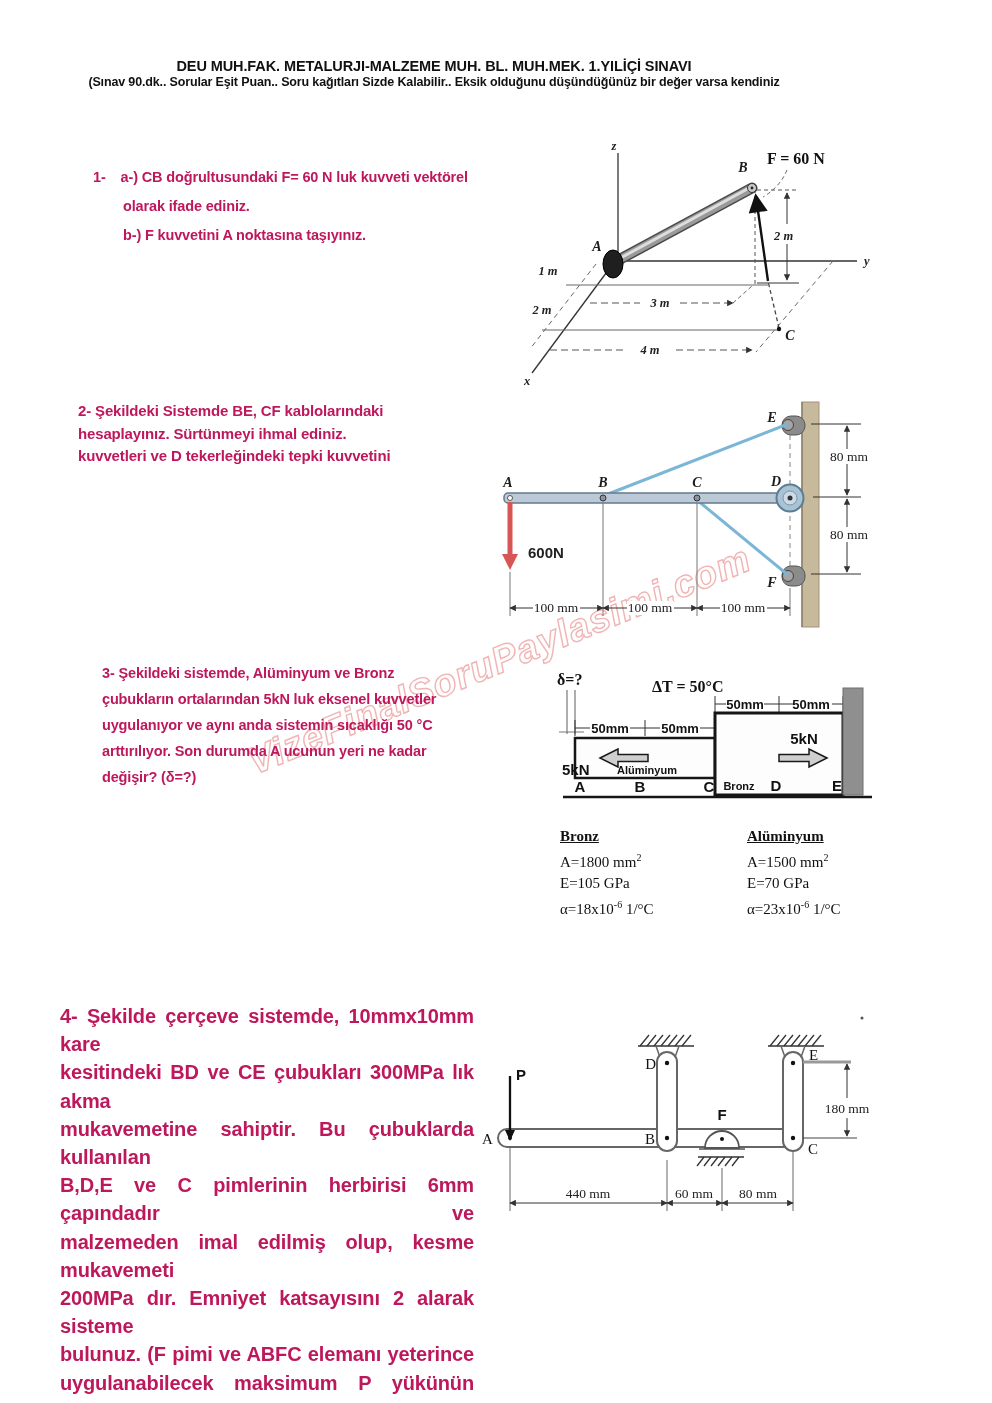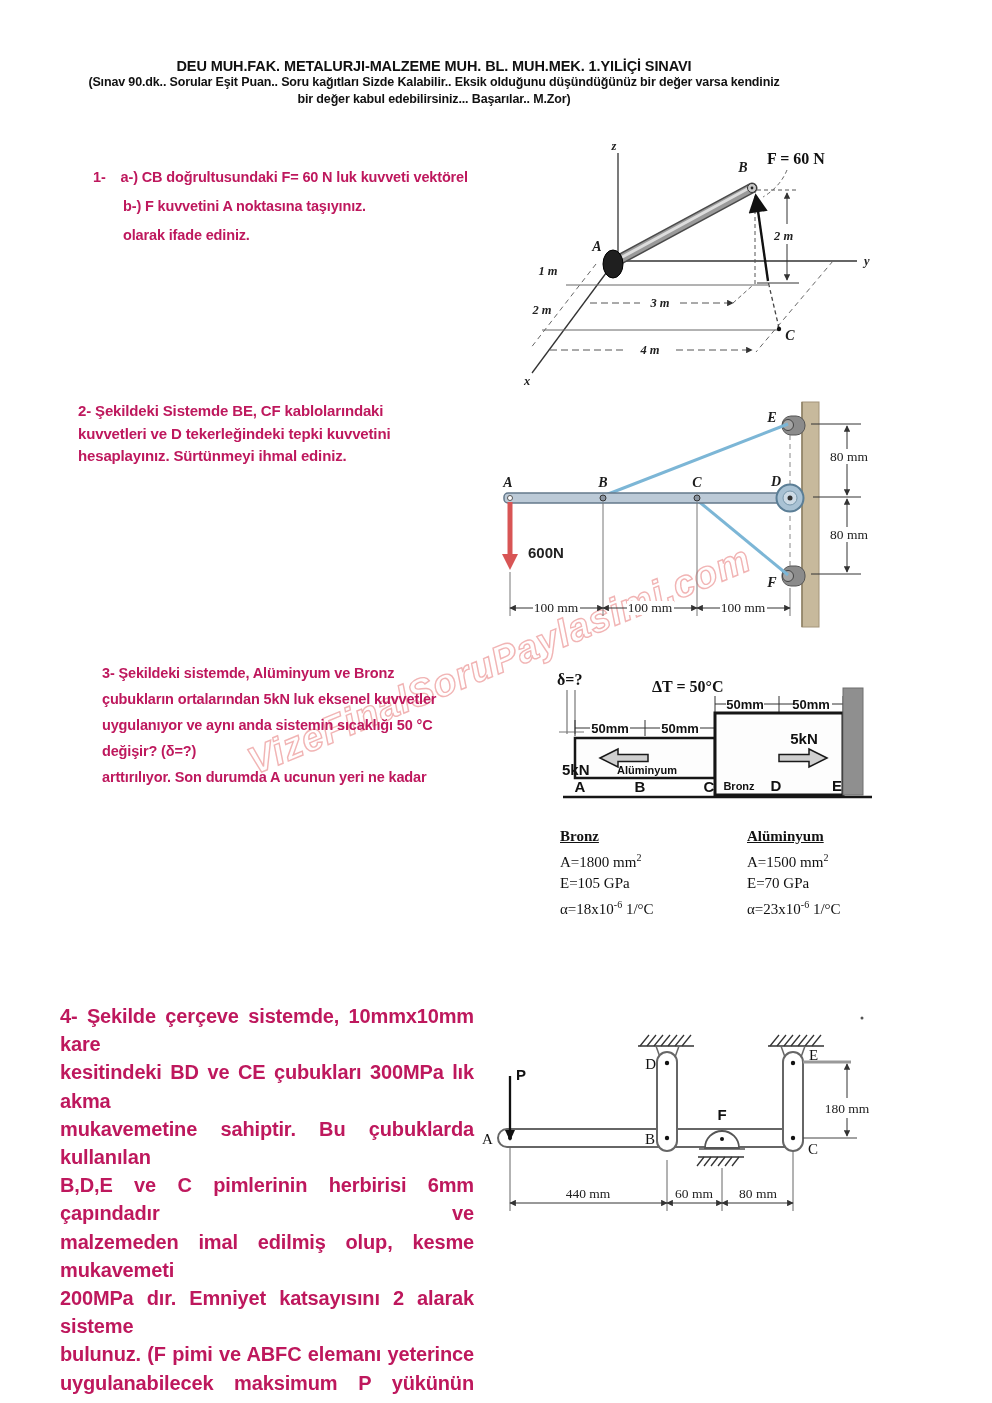--- a/index.html
+++ b/index.html
@@ -32,30 +32,29 @@
 </style>
 </head>
 <body>
 
 <div class="page">
 
   <div class="hdr">
     <div class="hdr-title">DEU MUH.FAK. METALURJI-MALZEME MUH. BL. MUH.MEK. 1.YILİÇİ SINAVI</div>
     <div class="hdr-sub">
       <div>(Sınav 90.dk.. Sorular Eşit Puan.. Soru kağıtları Sizde Kalabilir.. Eksik olduğunu düşündüğünüz bir değer varsa kendiniz</div>
-      <div>bir değer kabul edebilirsiniz... Başarılar.. M.Zor)</div>
     </div>
   </div>
 
   <div class="wm">VizeFinalSoruPaylasimi.com</div>
 
   <div class="q" style="left:93px;top:163px;width:446px;line-height:29px">
     <div><span style="margin-right:15px">1-</span><span>a-) CB doğrultusundaki F= 60 N luk kuvveti vektörel</span></div>
+    <div class="q1line-ind">olarak ifade ediniz.</div>
     <div class="q1line-ind">b-) F kuvvetini A noktasına taşıyınız.</div>
-    <div class="q1line-ind">olarak ifade ediniz.</div>
   </div>
 
   <svg style="left:500px;top:140px" width="440" height="260" viewBox="0 0 440 260">
     <defs>
       <marker id="a1" viewBox="0 0 10 10" refX="9" refY="5" markerWidth="8" markerHeight="6.5" orient="auto-start-reverse">
           <path d="M0,0L10,5L0,10z" fill="#333"></path>
         </marker>
       <marker id="af1" viewBox="0 0 10 10" refX="8" refY="5" markerWidth="10" markerHeight="8" orient="auto-start-reverse">
           <path d="M0,0L10,5L0,10z" fill="#111"></path>
         </marker>
@@ -116,22 +115,22 @@
     <circle cx="279" cy="189" r="2.2" fill="#111"></circle>
 
     <text class="sl" x="97" y="111" text-anchor="middle">A</text>
     <text class="sl" x="243" y="32" text-anchor="middle">B</text>
     <text class="sl" x="290" y="200" text-anchor="middle">C</text>
     <text class="s3h" x="267" y="24" font-style="italic">F = 60 N</text>
   </svg>
 
   <div class="q" style="left:78px;top:400px;width:420px;line-height:22.5px;font-size:15px">
     <div>2- Şekildeki Sistemde BE, CF kablolarındaki</div>
+    <div>hesaplayınız. Sürtünmeyi ihmal ediniz.</div>
     <div>kuvvetleri ve D tekerleğindeki tepki kuvvetini</div>
-    <div>hesaplayınız. Sürtünmeyi ihmal ediniz.</div>
   </div>
 
   <svg style="left:480px;top:390px" width="475" height="250" viewBox="0 0 475 250">
     <defs>
       <marker id="a2" viewBox="0 0 10 10" refX="9" refY="5" markerWidth="8" markerHeight="6.5" orient="auto-start-reverse">
           <path d="M0,0L10,5L0,10z" fill="#333"></path>
         </marker>
     </defs>
     <rect x="322" y="12" width="17" height="225" fill="#c7b99c" stroke="#a3947a" stroke-width="1"></rect>
     <line x1="322" y1="12" x2="322" y2="237" stroke="#8d7f63" stroke-width="1.5"></line>
@@ -204,22 +203,22 @@
     <rect x="240" y="211" width="47" height="14" fill="#fff"></rect>
     <text class="sr" x="76" y="222" text-anchor="middle">100 mm</text>
     <text class="sr" x="170" y="222" text-anchor="middle">100 mm</text>
     <text class="sr" x="263" y="222" text-anchor="middle">100 mm</text>
   </svg>
 
   <div class="q" style="left:102px;top:660px;width:420px;line-height:26px;font-size:14.5px">
     <div>3- Şekildeki sistemde, Alüminyum ve Bronz</div>
     <div>çubukların ortalarından 5kN luk eksenel kuvvetler</div>
     <div>uygulanıyor ve aynı anda sistemin sıcaklığı 50 °C</div>
+    <div>arttırılıyor. Son durumda A ucunun yeri ne kadar</div>
     <div>değişir?  (δ=?)</div>
-    <div>arttırılıyor. Son durumda A ucunun yeri ne kadar</div>
   </div>
 
   <svg style="left:540px;top:660px" width="452" height="150" viewBox="0 0 452 150">
     <text class="s3h" x="17" y="25">δ=?</text>
     <text class="s3h" x="112" y="32" font-size="17">ΔT = 50°C</text>
 
     <g stroke="#777" stroke-width="1.2">
       <line x1="27" y1="30" x2="27" y2="74"></line>
       <line x1="35" y1="30" x2="35" y2="74"></line>
       <line x1="19" y1="72" x2="44" y2="72" stroke-width="1"></line>

